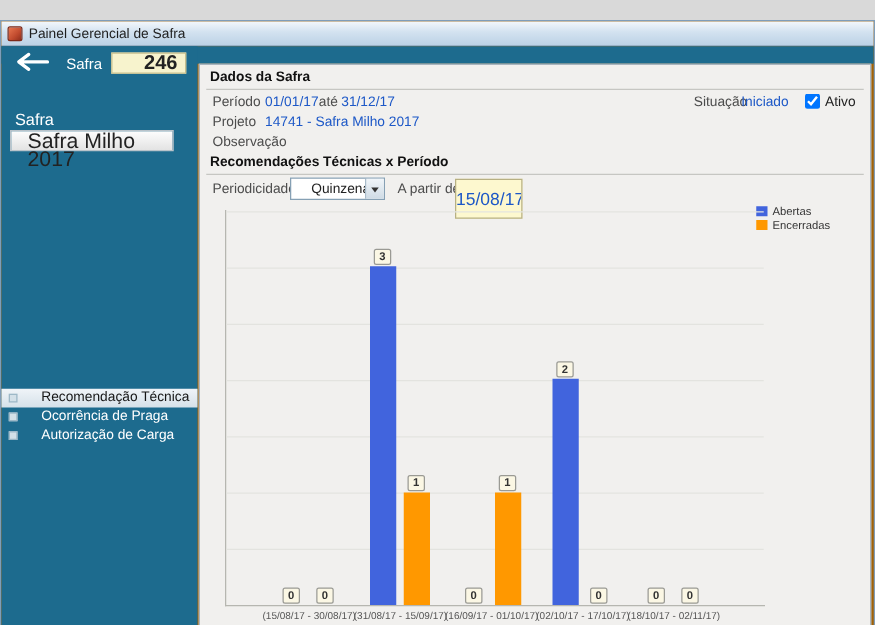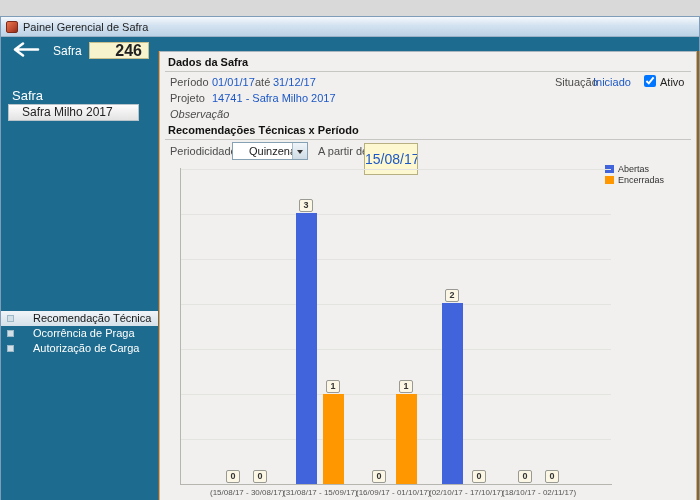--- a/index.html
+++ b/index.html
@@ -26,21 +26,21 @@
               background: transparent; border: none; cursor: pointer; padding: 0; }
   .toolbar-label { position: absolute; left: 52px; top: 27px; color: #fff; font-size: 12px; }
   .toolbar-id { position: absolute; left: 88px; top: 25px; width: 60px; height: 17px;
                 background: #f7f3cd; border: 1px solid #c6bf8d;
                 font-family: "Liberation Sans", sans-serif; font-size: 16px; font-weight: bold;
                 text-align: right; padding-right: 6px; color: #222; }
 
   .sidebar-title { position: absolute; left: 11px; top: 51px; font-size: 13px; color: #fff; }
   .safra-item { position: absolute; left: 7px; top: 67px; width: 131px; height: 17px;
                 background: linear-gradient(#fdfdfd, #e3e3e3); border: 1px solid #b9c3ca;
-                color: #222; line-height: 15px; padding-left: 13px; font-size: 12px; cursor: pointer; }
+                color: #222; line-height: 15px; padding-left: 13px; font-size: 17px; cursor: pointer; }
 
   .menu { position: absolute; left: 0; top: 274px; width: 157px; }
   .menu-item { position: relative; height: 15px; line-height: 15px; color: #fff;
                padding-left: 32px; cursor: pointer; white-space: nowrap; }
   .menu-item.selected { background: linear-gradient(#f0f4f8, #d5e1e9); color: #161616; }
   .bullet { position: absolute; left: 6px; top: 4px; width: 7px; height: 7px;
             background: #d3e0e8; border: 1px solid #9db8c7; }
 
   
   .main { position: absolute; left: 158px; top: 34px; right: 2px; bottom: 2px;
@@ -133,21 +133,21 @@
 
     <span class="lbl" style="left:395px; top:24px;">Situação</span>
     <span class="lnk" style="left:433px; top:24px;">Iniciado</span>
 
     <input type="checkbox" class="ativo-cb" id="ativo-cb" checked="" style="">
     <span class="lbl" style="left:500px; top:24px; color:#222;">Ativo</span>
 
     <span class="lbl" style="left:10px; top:40px;">Projeto</span>
     <span class="lnk" style="left:52px; top:40px;">14741 - Safra Milho 2017</span>
 
-    <span class="lbl" style="left:10px; top:56px;font-style:italic;">Observação</span>
+    <span class="lbl" style="left:10px; top:56px;">Observação</span>
 
     <div class="sec-h" style="left:8px; top:72px;">Recomendações Técnicas x Período</div>
     <div class="hrule" style="top:87px;"></div>
 
     <span class="lbl" style="left:10px; top:93px;">Periodicidade</span>
     <div class="combo">
       <span class="combo-value">Quinzenal</span>
       <span class="combo-arrow"></span>
     </div>
     <span class="lbl" style="left:158px; top:93px;">A partir de</span>

